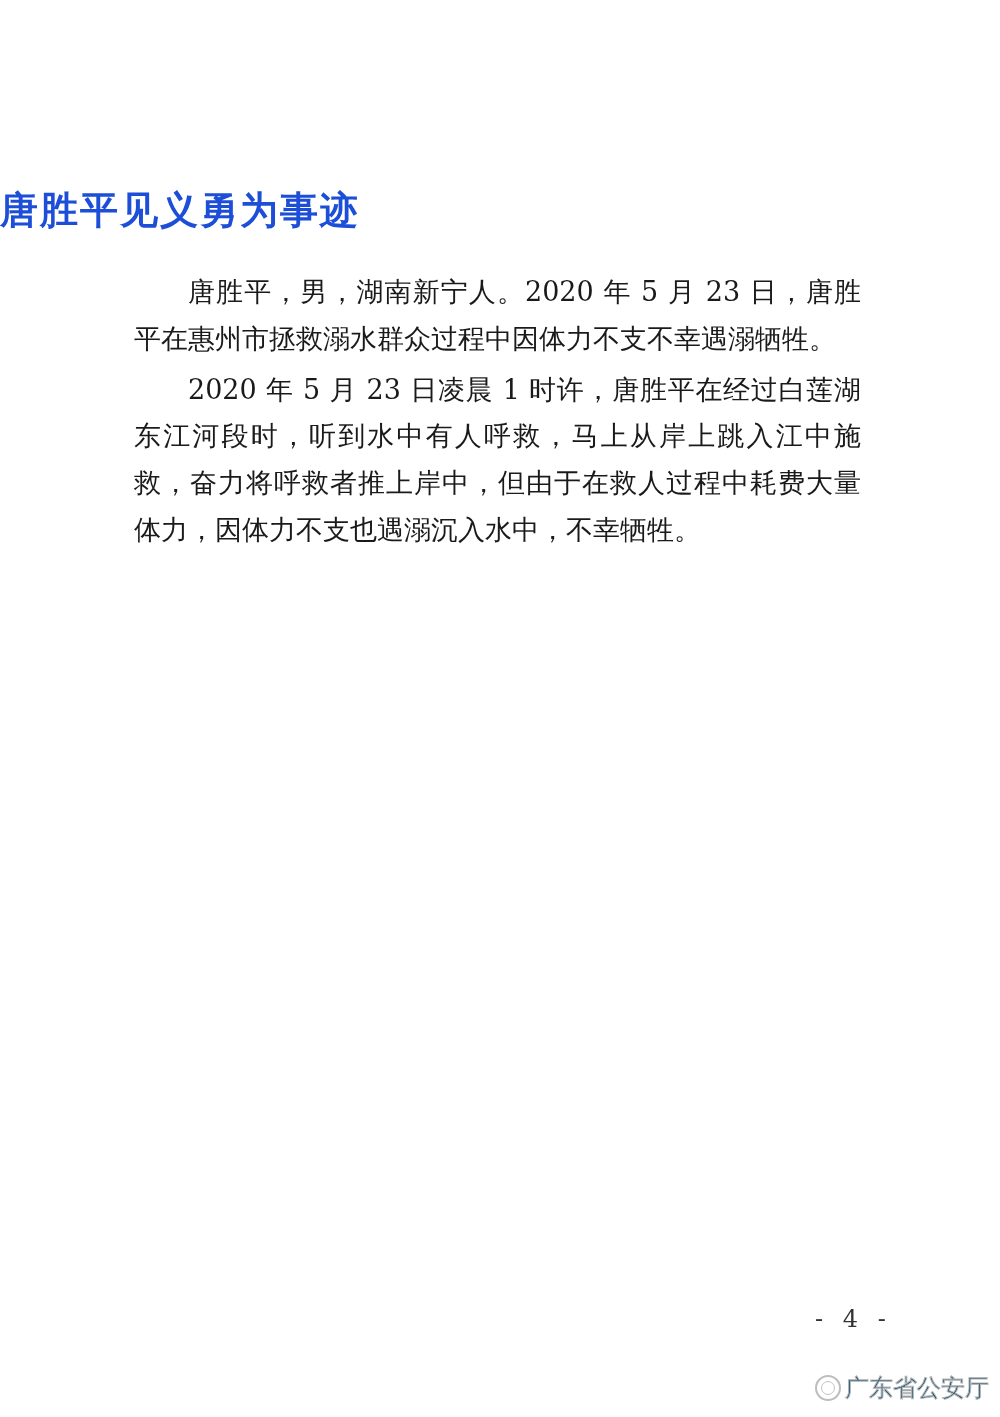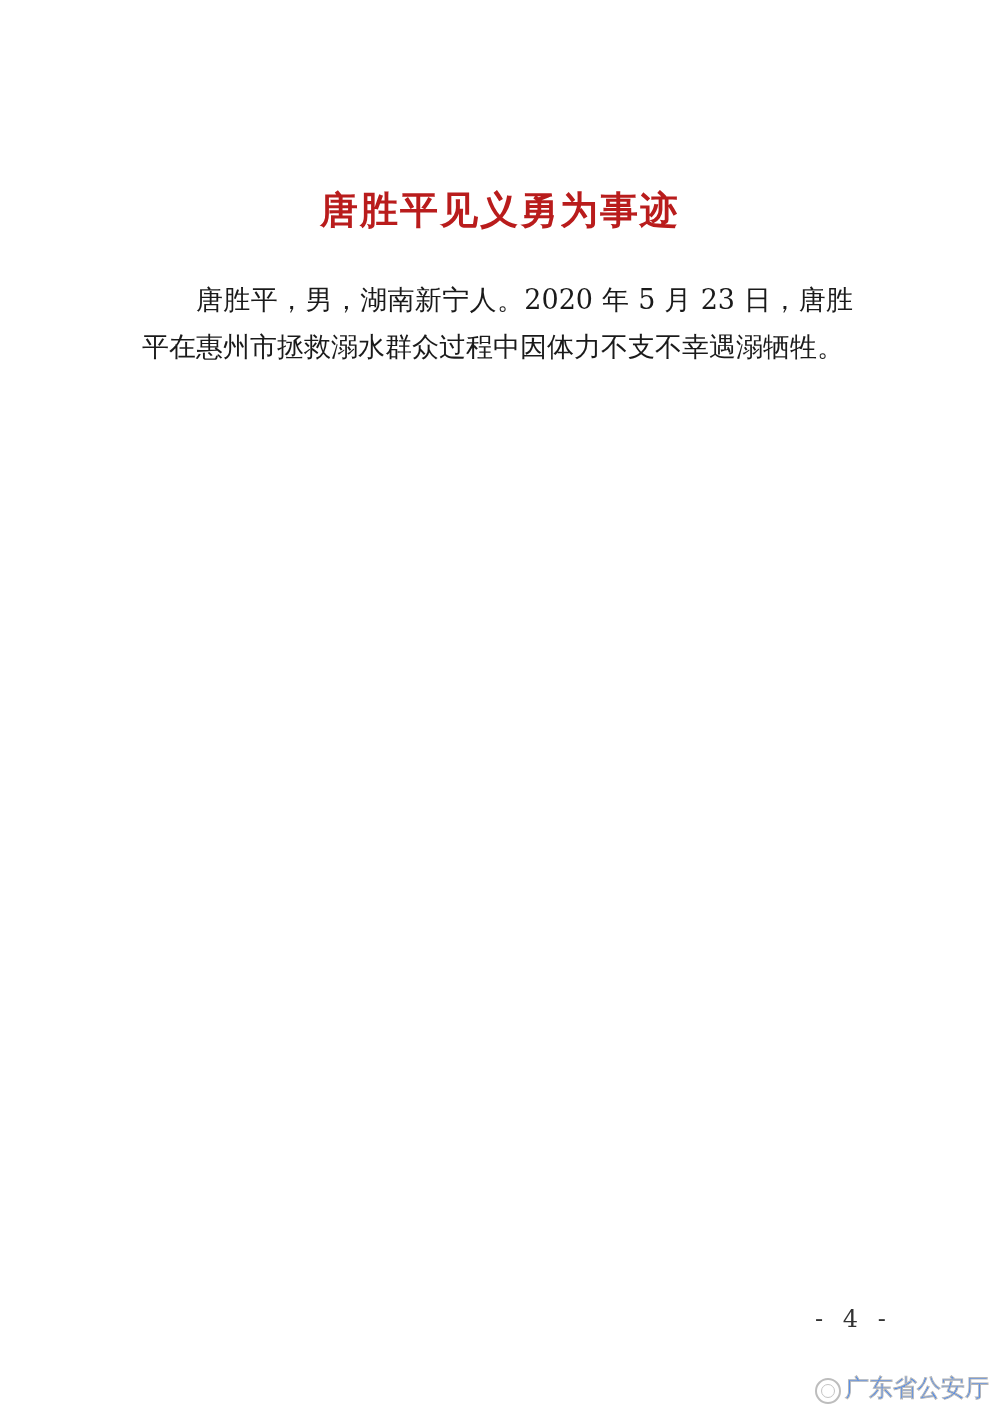--- a/index.html
+++ b/index.html
@@ -4,55 +4,56 @@
 <style>
   html, body { margin: 0; padding: 0; }
   body {
     width: 1000px; height: 1417px; background: #ffffff;
     position: relative; overflow: hidden;
     font-family: "DejaVu Serif", "Liberation Serif", serif;
     color: #1a1a1a;
   }
   .title {
     position: absolute; left: 0; right: 0; top: 160px;
-    text-align: center; font-size: 38px; font-weight: bold;
-    letter-spacing: 2px; color: #b91c1c;
+    text-align: left; font-size: 38px; font-weight: bold;
+    letter-spacing: 2px; color: #1d4ed8;
   }
   .body-text {
     position: absolute; left: 130px; top: 265px; width: 735px;
     font-size: 27px; line-height: 46.8px;
     text-align: justify; text-justify: inter-character;
   }
-  .para { margin: 12px; text-indent: 2em; }
+  .para { margin: 4px; text-indent: 2em; }
   .page-number {
     position: absolute; left: 815px; top: 1305px;
     font-size: 24px; color: #333; letter-spacing: 6px;
   }
   .watermark {
     position: absolute; left: 815px; top: 1372px;
-    display: flex; align-items: flex-end; gap: 4px;
+    display: flex; align-items: center; gap: 4px;
     font-family: "DejaVu Sans", sans-serif; font-size: 24px;
-    color: #3b82f6;
+    color: #0c4a6e;
     -webkit-text-stroke: 1px #b8b8b8;
   }
   .badge {
     width: 26px; height: 26px; border-radius: 50%;
     border: 2px solid #bdbdbd; box-sizing: border-box;
     display: flex; align-items: center; justify-content: center;
   }
   .badge-inner { width: 12px; height: 12px; border-radius: 50%; border: 1.5px solid #c4c4c4; }
 </style>
 </head>
 <body>
 
 <div>
   <h1 class="title">唐胜平见义勇为事迹</h1>
 
   <div class="body-text">
     <p class="para">唐胜平，男，湖南新宁人。2020 年 5 月 23 日，唐胜平在惠州市拯救溺水群众过程中因体力不支不幸遇溺牺牲。</p>
+    <p class="para">2020 年 5 月 23 日凌晨 1 时许，唐胜平在经过白莲湖东江河段时，听到水中有人呼救，马上从岸上跳入江中施救，奋力将呼救者推上岸中，但由于在救人过程中耗费大量体力，因体力不支也遇溺沉入水中，不幸牺牲。</p>
   </div>
 
   <div class="page-number">- 4 -</div>
 
   <div class="watermark">
     <span class="badge">
         <span class="badge-inner"></span>
       </span>
     <span>广东省公安厅</span>
   </div>

